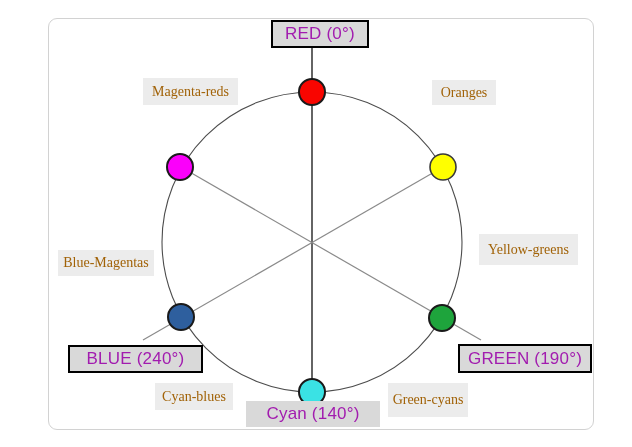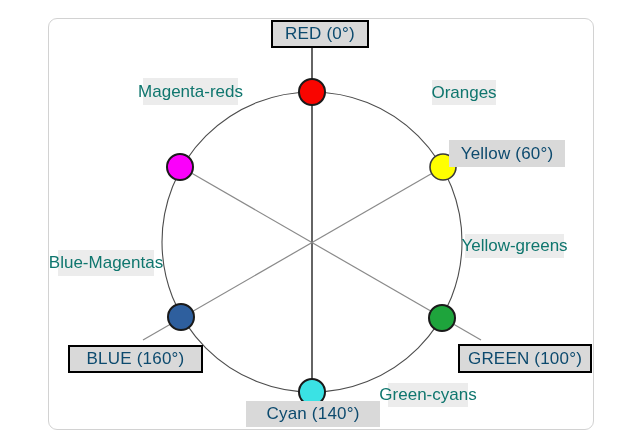--- a/index.html
+++ b/index.html
@@ -6,25 +6,25 @@
   html, body { background: #ffffff; }
   body { font-family: "Liberation Sans", "DejaVu Sans", sans-serif; color: #000; }
   .stage { position: relative; width: 632px; height: 447px; background: #fff; overflow: hidden; }
   .card {
     position: absolute; left: 48px; top: 18px; width: 546px; height: 412px;
     background: #fff; border: 1px solid #d2d2d2; border-radius: 9px;
   }
   svg.wheel { position: absolute; left: 0; top: 0; width: 632px; height: 447px; }
   .lbl {
     position: absolute; display: flex; align-items: center; justify-content: center;
-    white-space: nowrap; color: #0c4a6e; text-align: center;
+    white-space: nowrap; color: #a21caf; text-align: center;
   }
   .lbl.big { font-size: 17px; background: #d9d9d9; letter-spacing: 0.2px; }
   .lbl.boxed { border: 2px solid #000; }
-  .lbl.small { font-size: 17px; background: #ececec; color: #0f766e; }
+  .lbl.small { font-size: 14px; background: #ececec; color: #a16207; font-family: Liberation Serif, serif; }
 </style>
 </head>
 <body>
 
 <div class="stage">
   <div class="card"></div>
 
   <svg class="wheel" viewBox="0 0 632 447">
 
     <circle cx="312" cy="242" r="150" fill="none" stroke-width="1.1" stroke="#4d4d4d"></circle>
@@ -37,23 +37,23 @@
 
     <circle cx="312" cy="92" r="13" stroke="#1a1a1a" stroke-width="2" fill="#f90500"></circle>
     <circle cx="443" cy="167" r="13" stroke="#3a3a3a" stroke-width="1.6" fill="#ffff00"></circle>
     <circle cx="442" cy="318" r="13" stroke="#1a1a1a" stroke-width="2" fill="#1ea43c"></circle>
     <circle cx="312" cy="392" r="13" stroke="#1a1a1a" stroke-width="2" fill="#3ae2e4"></circle>
     <circle cx="181" cy="317" r="13" stroke="#1a1a1a" stroke-width="2" fill="#2e5f9e"></circle>
     <circle cx="180" cy="167" r="13" stroke="#1a1a1a" stroke-width="2" fill="#fb00fb"></circle>
   </svg>
 
   <div class="lbl big boxed" style="left:271px; top:20px; width:98px; height:28px;">RED (0°)</div>
-  <div class="lbl big" style="left:449px; top:140px; width:116px; height:27px;">Yellow (60°)</div>
-  <div class="lbl big boxed" style="left:458px; top:344px; width:134px; height:29px;">GREEN (100°)</div>
+  <div class="lbl big boxed" style="left:458px; top:344px; width:134px; height:29px;">GREEN (190°)</div>
   <div class="lbl big" style="left:246px; top:401px; width:134px; height:26px;">Cyan (140°)</div>
-  <div class="lbl big boxed" style="left:68px; top:345px; width:135px; height:28px;">BLUE (160°)</div>
+  <div class="lbl big boxed" style="left:68px; top:345px; width:135px; height:28px;">BLUE (240°)</div>
 
   <div class="lbl small" style="left:143px; top:78px; width:95px; height:27px;">Magenta-reds</div>
   <div class="lbl small" style="left:388px; top:80px; width:64px; height:25px;margin-left:44px;">Oranges</div>
   <div class="lbl small" style="left:58px; top:230px; width:96px; height:26px;margin-top:20px;">Blue-Magentas</div>
-  <div class="lbl small" style="left:465px; top:234px; width:99px; height:24px;">Yellow-greens</div>
-  <div class="lbl small" style="left:388px; top:383px; width:80px; height:24px;">Green-cyans</div>
+  <div class="lbl small" style="left:479px; top:234px; width:99px; height:31px;">Yellow-greens</div>
+  <div class="lbl small" style="left:155px; top:383px; width:78px; height:27px;">Cyan-blues</div>
+  <div class="lbl small" style="left:388px; top:383px; width:80px; height:34px;">Green-cyans</div>
 </div>
 
 </body></html>

